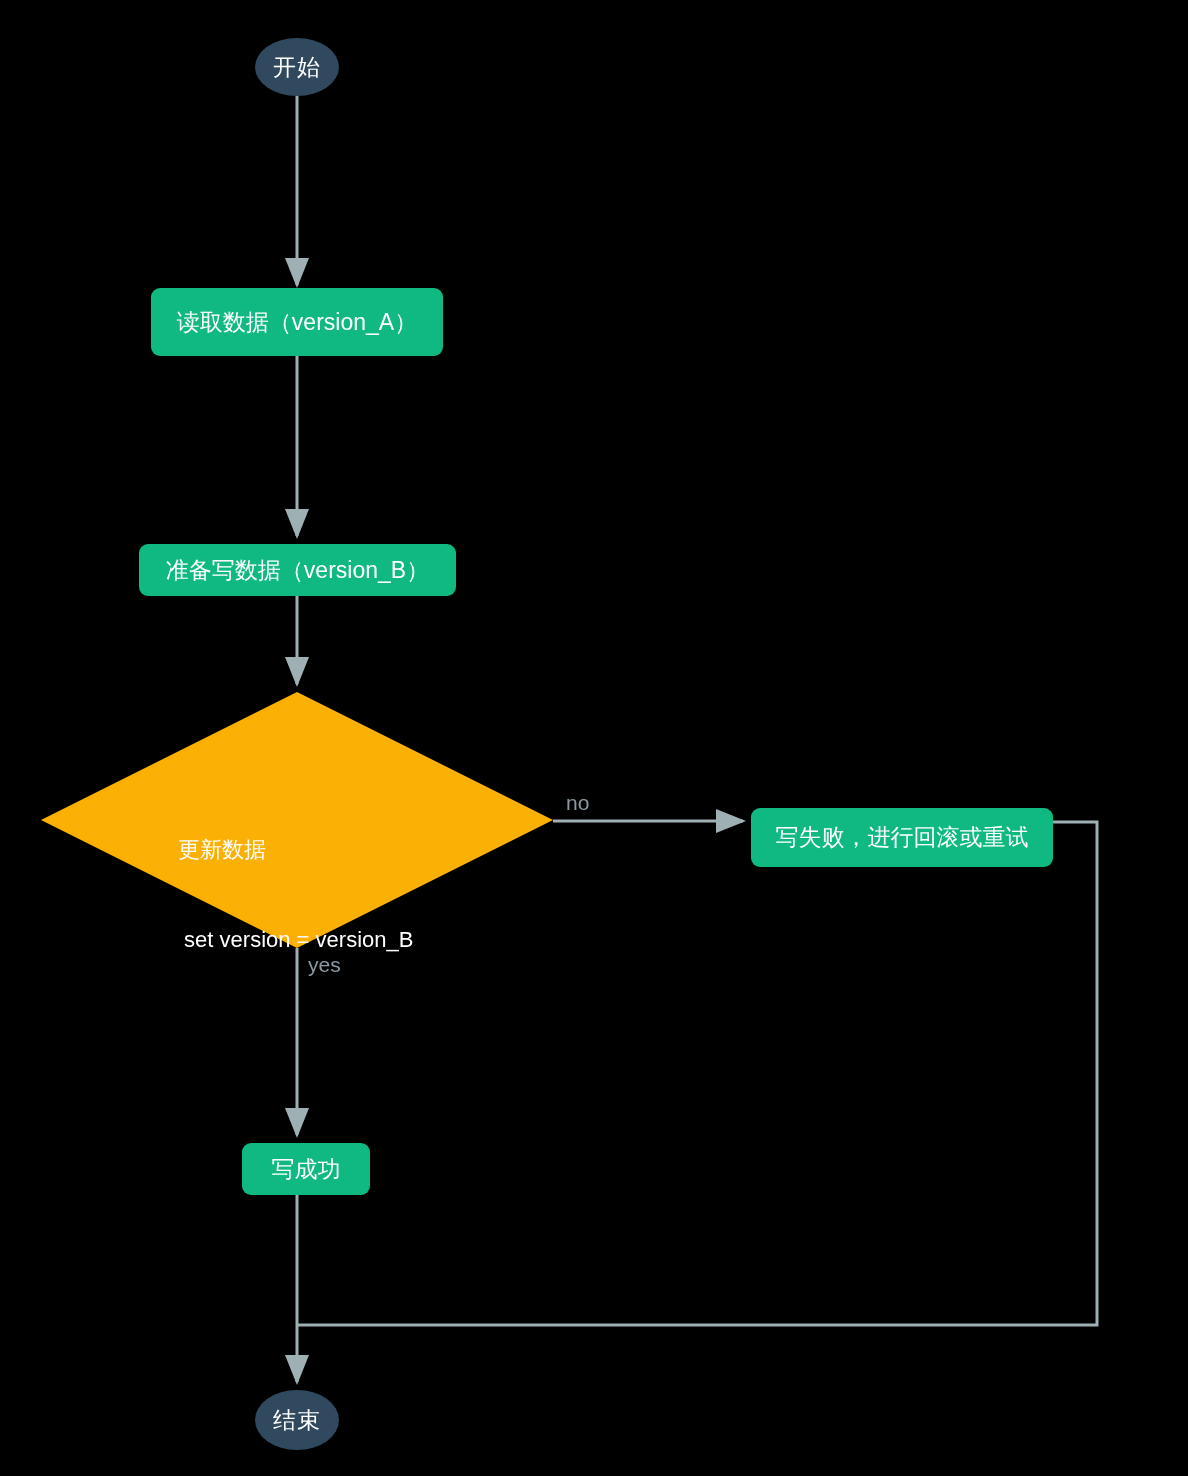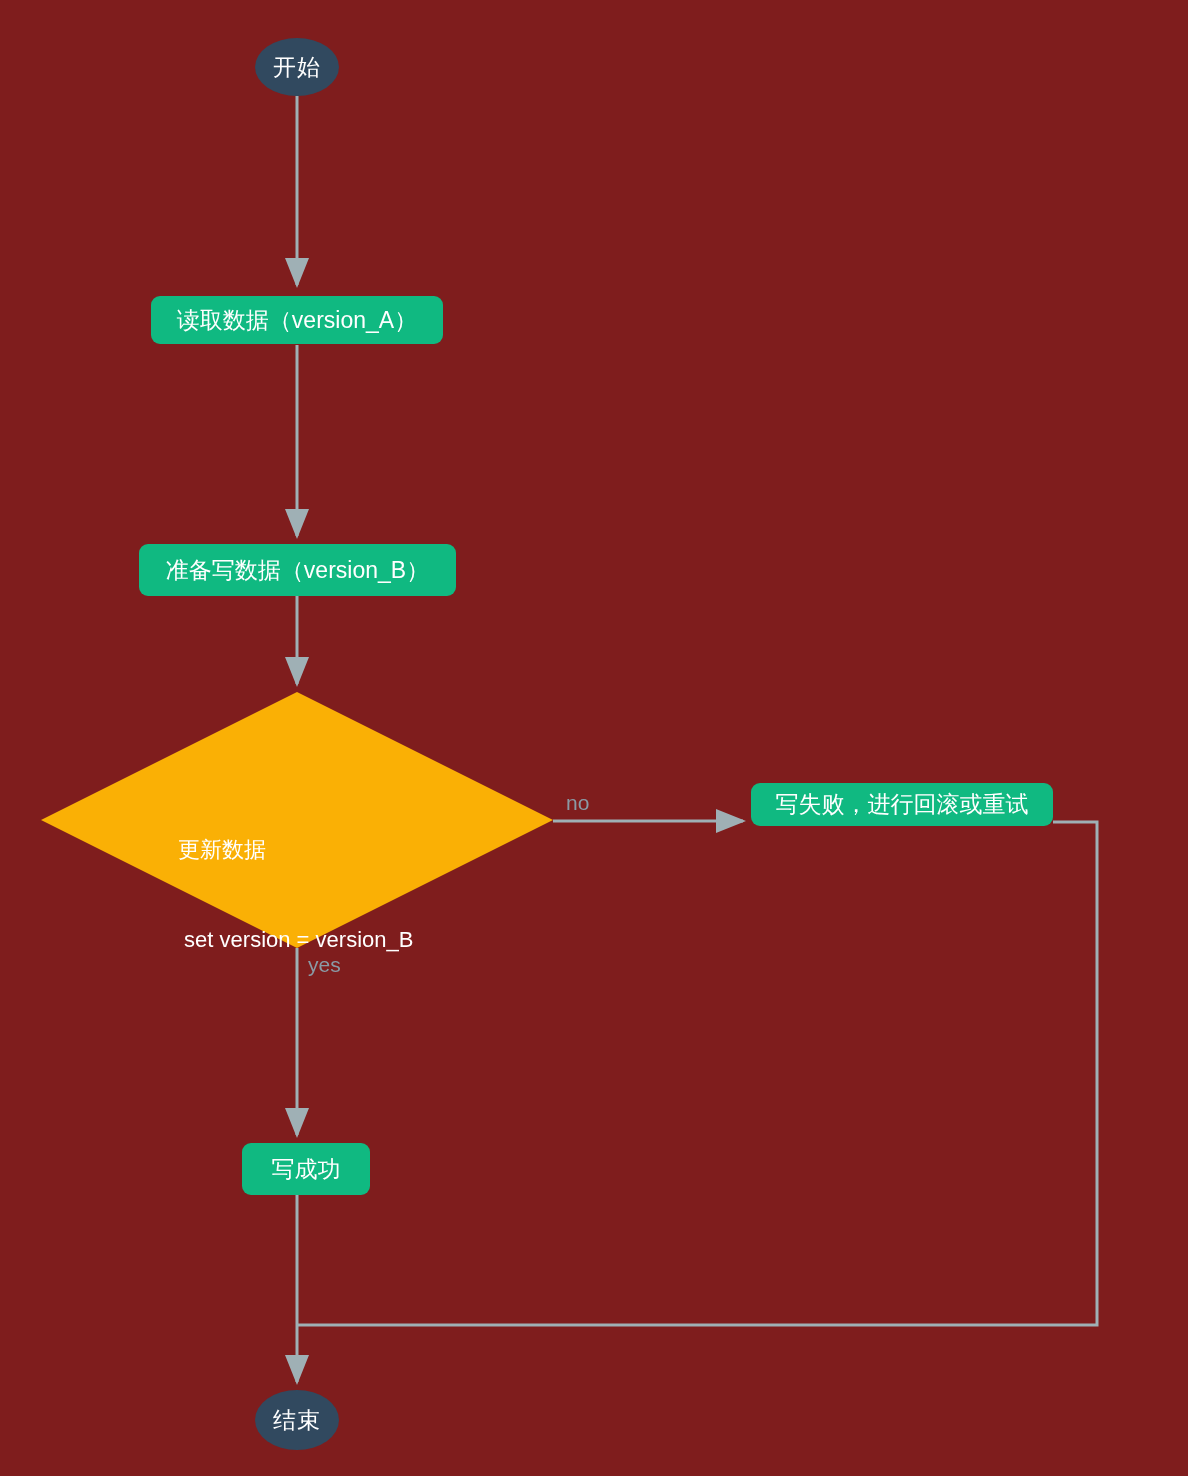--- a/index.html
+++ b/index.html
@@ -8,21 +8,21 @@
     padding: 0;
     background: #ffffff;
   }
   body {
     font-family: "Liberation Sans", "DejaVu Sans", sans-serif;
   }
   #canvas {
     position: relative;
     width: 1188px;
     height: 1476px;
-    background: #7f1d1d;
+    background: #000000;
     overflow: hidden;
   }
   #edges {
     position: absolute;
     left: 0;
     top: 0;
     width: 1188px;
     height: 1476px;
   }
   .node {
@@ -90,38 +90,38 @@
 
     <path d="M1053,822 L1097,822 L1097,1325 L297,1325" stroke="#9FB0B5" stroke-width="3" fill="none"></path>
 
     <polygon points="297,692 553,820 297,948 41,820" fill="#FAB005"></polygon>
   </svg>
 
   <div class="node node-terminal" style="left:255px; top:38px; width:84px; height:58px;">
     <span>开始</span>
   </div>
 
-  <div class="node node-process" style="left:151px; top:296px; width:292px; height:48px;">
+  <div class="node node-process" style="left:151px; top:288px; width:292px; height:68px;">
     <span>读取数据（version_A）</span>
   </div>
 
   <div class="node node-process" style="left:139px; top:544px; width:317px; height:52px;">
     <span>准备写数据（version_B）</span>
   </div>
 
   <div class="node-decision-label" style="left:178px; top:775px; width:320px;">
     <div>更新数据</div>
     <div> set version = version_B</div>
   </div>
 
   <div class="edge-label" style="left:566px; top:791px;text-align:center;">
     <span>no</span>
   </div>
 
-  <div class="node node-process" style="left:751px; top:783px; width:302px; height:43px;">
+  <div class="node node-process" style="left:751px; top:808px; width:302px; height:59px;">
     <span>写失败，进行回滚或重试</span>
   </div>
 
   <div class="edge-label" style="left:308px; top:953px;">
     <span>yes</span>
   </div>
 
   <div class="node node-process" style="left:242px; top:1143px; width:128px; height:52px;">
     <span>写成功</span>
   </div>

